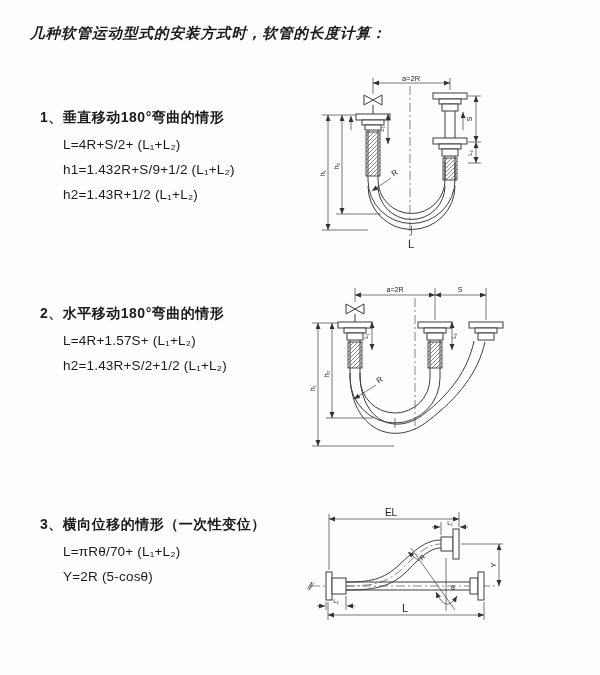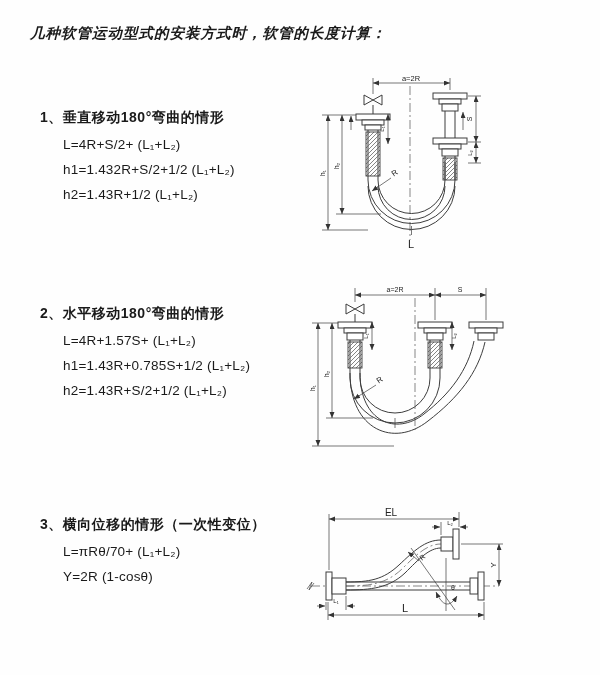--- a/index.html
+++ b/index.html
@@ -24,35 +24,34 @@
   .flg{fill:#fff;stroke:#3d3d3d;stroke-width:1;}
 </style>
 </head>
 <body>
 
 <div class="page-title">几种软管运动型式的安装方式时，软管的长度计算：</div>
 
 <div class="section" style="top:109px">
   <div class="heading">1、垂直移动180°弯曲的情形</div>
   <div class="formula">L=4R+S/2+ (L₁+L₂)</div>
-  <div class="formula">h1=1.432R+S/2+1/2 (L₁+L₂)</div>
+  <div class="formula">h1=1.432R+S/9+1/2 (L₁+L₂)</div>
   <div class="formula">h2=1.43R+1/2 (L₁+L₂)</div>
 </div>
 
 <div class="section" style="top:305px">
   <div class="heading">2、水平移动180°弯曲的情形</div>
   <div class="formula">L=4R+1.57S+ (L₁+L₂)</div>
-  <div class="formula">h1=1.43R+0.785S+1/2 (L₁+L₂)</div>
   <div class="formula">h2=1.43R+S/2+1/2 (L₁+L₂)</div>
 </div>
 
 <div class="section" style="top:516px">
   <div class="heading">3、横向位移的情形（一次性变位）</div>
   <div class="formula">L=πRθ/70+ (L₁+L₂)</div>
-  <div class="formula">Y=2R (1-cosθ)</div>
+  <div class="formula">Y=2R (5-cosθ)</div>
 </div>
 
 <svg class="diag" style="left:298px;top:68px" width="270" height="195" viewBox="0 0 270 195">
   <defs>
     <pattern id="h1p" width="4" height="4" patternUnits="userSpaceOnUse">
       <path d="M0,4 L4,0" stroke="#666" stroke-width="0.8"></path>
     </pattern>
     <marker id="m1" markerWidth="7" markerHeight="6" refX="6" refY="2.5" orient="auto-start-reverse" markerUnits="userSpaceOnUse">
       <path d="M0,0 L6,2.5 L0,5 Z" fill="#333"></path>
     </marker>

